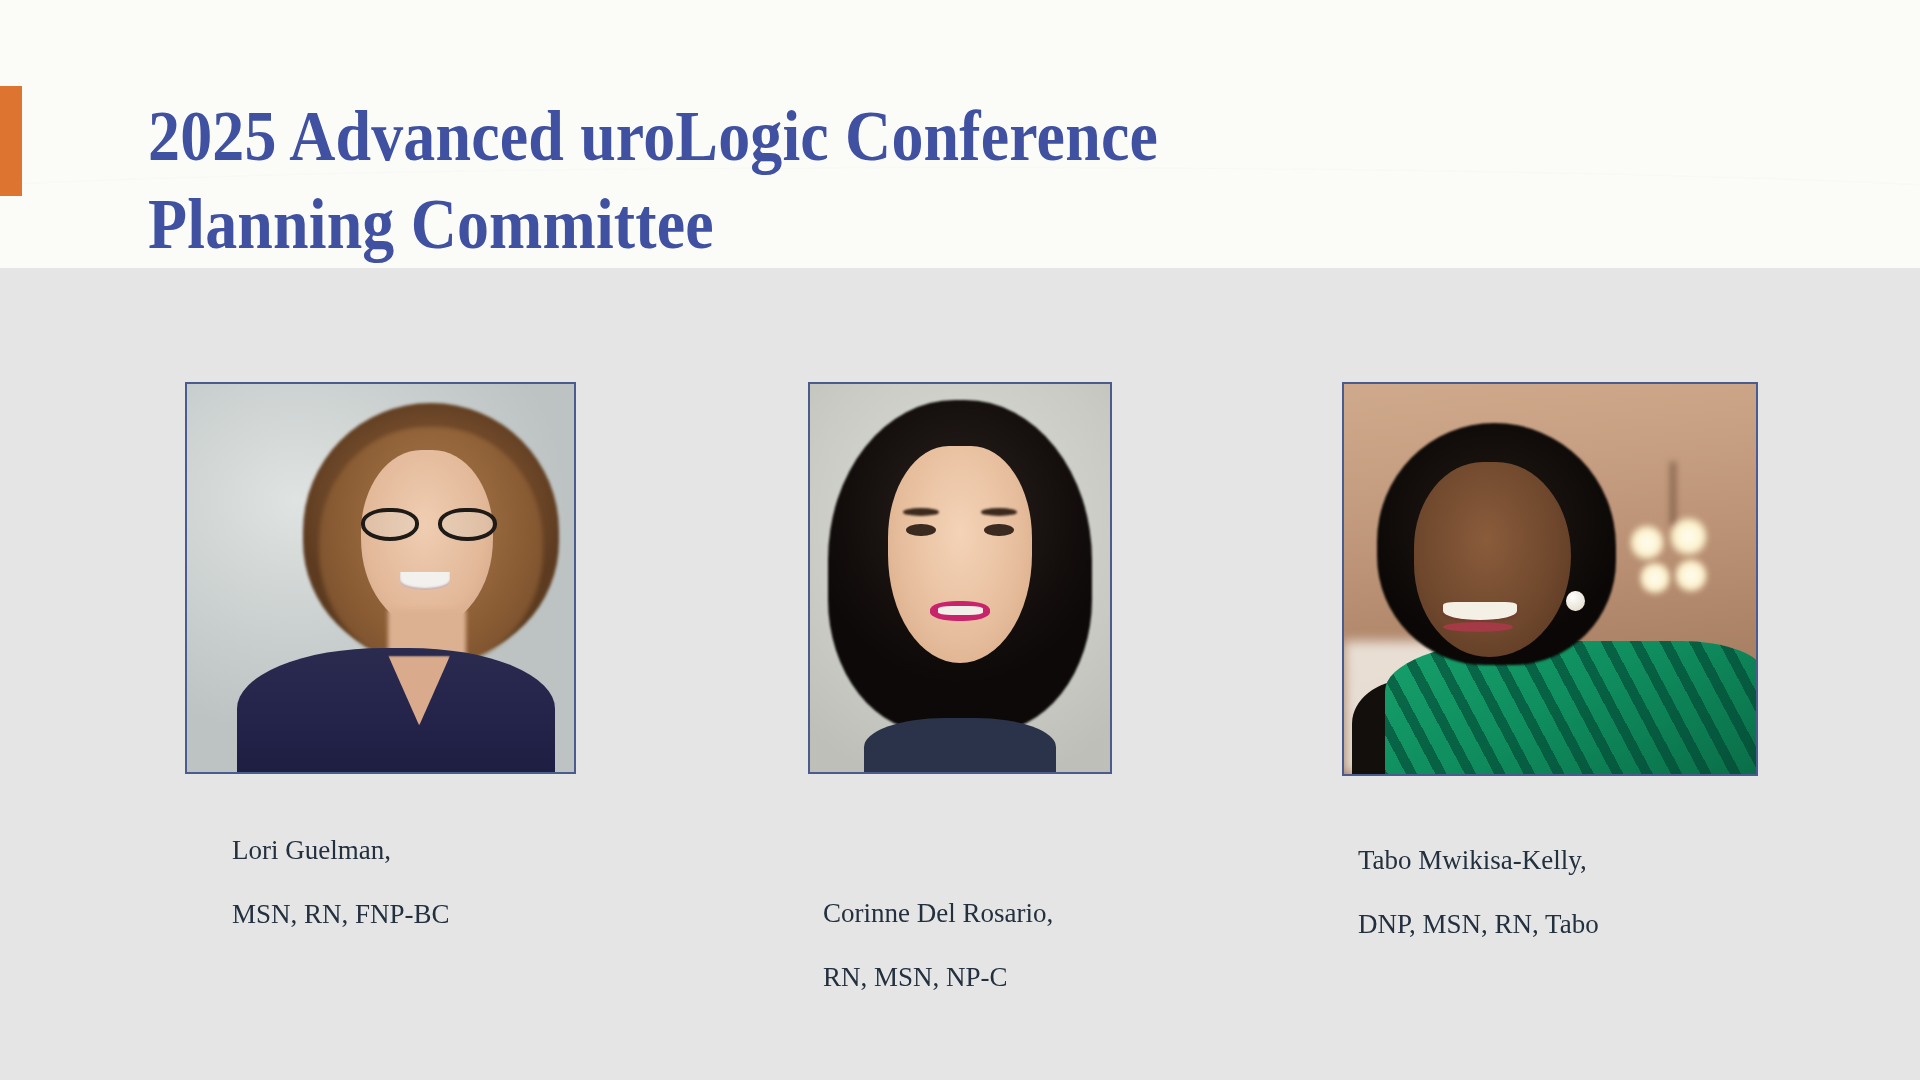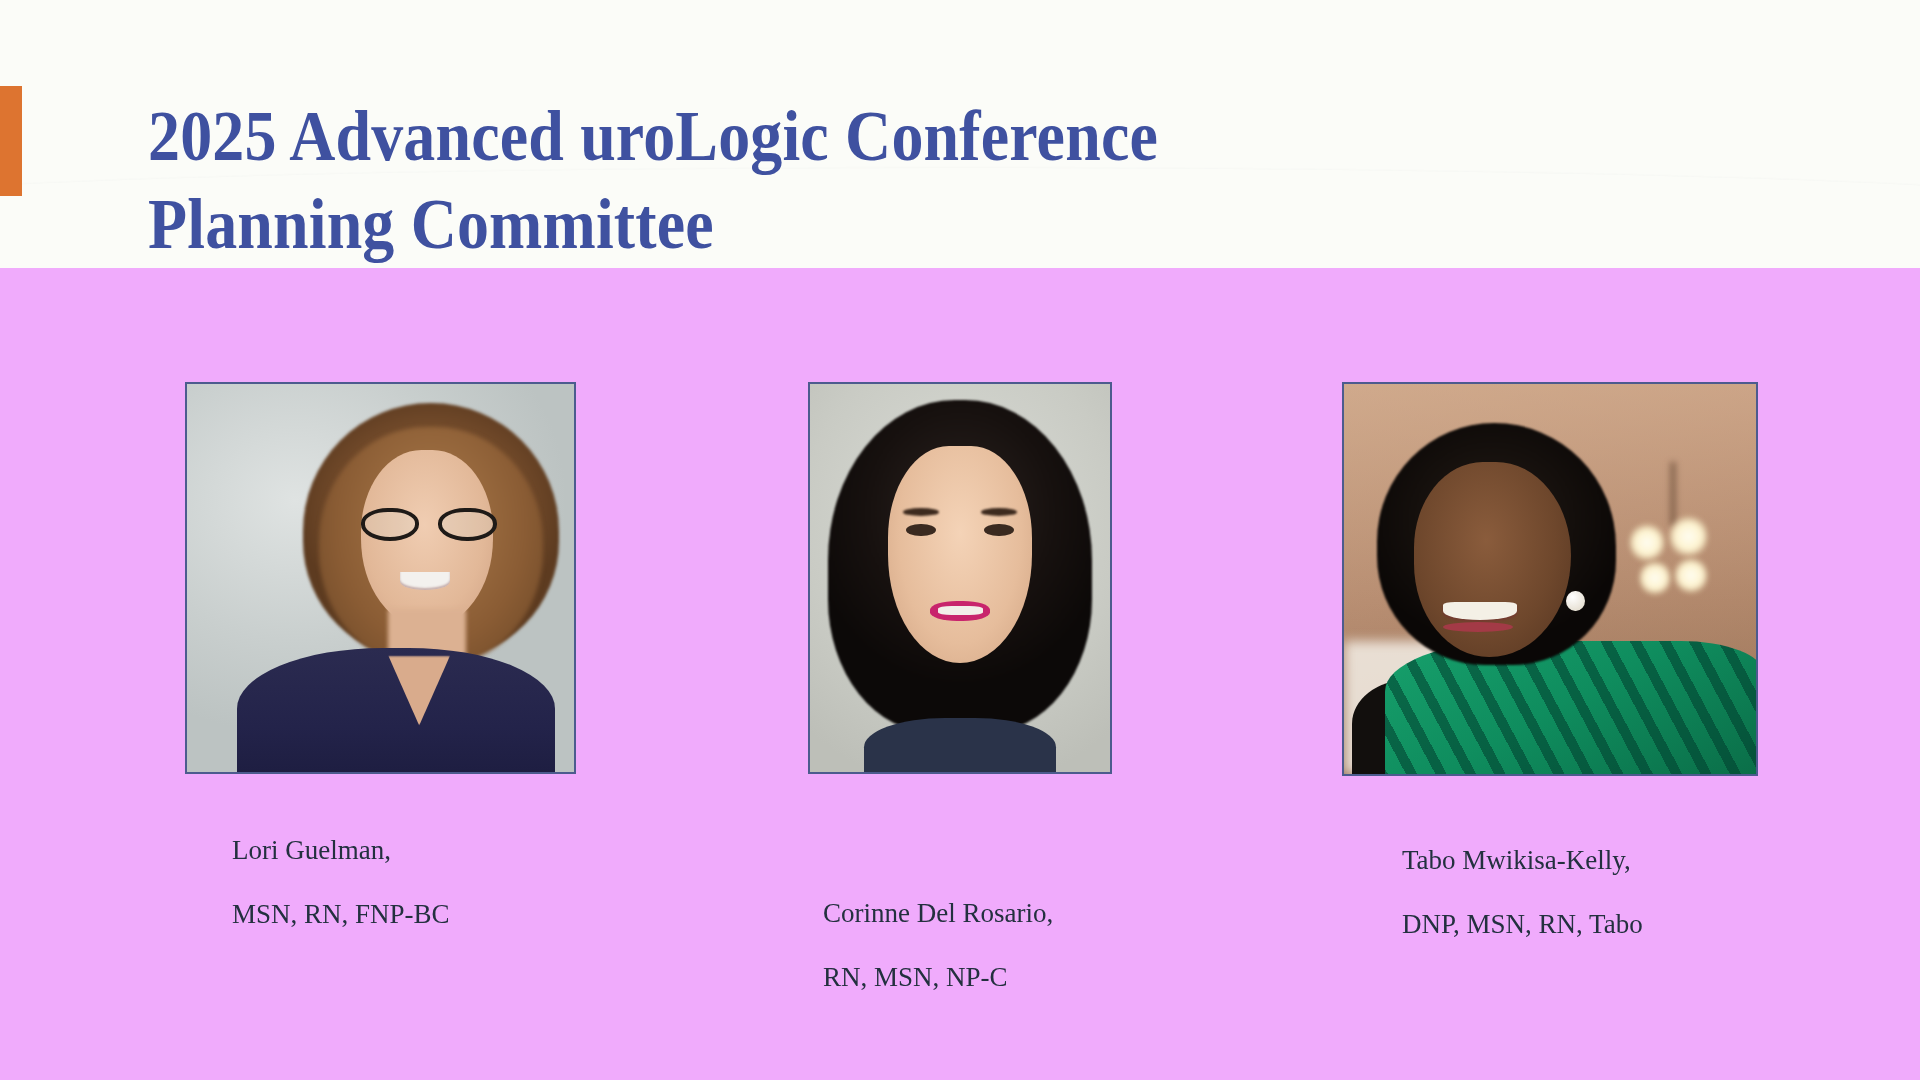--- a/index.html
+++ b/index.html
@@ -12,21 +12,21 @@
     overflow: hidden;
     background: #f9faf7;
     font-family: "Liberation Serif", "DejaVu Serif", serif;
     position: relative;
   }
 
   
   .slide {
     position: absolute;
     inset: 0;
-    background: #f0abfc;
+    background: #e5e5e5;
     overflow: hidden;
   }
 
   
   .header-band {
     position: absolute;
     left: 0;
     top: 0;
     width: 1920px;
     height: 268px;
@@ -468,21 +468,21 @@
           </div>
           <div class="shoulder-dark"></div>
           <div class="body"></div>
           <div class="hair"></div>
           <div class="face"></div>
           <div class="smile"></div>
           <div class="lip"></div>
           <div class="earring"></div>
         </div>
       </div>
-      <div class="caption" style="left:1402px; top:812px; width:430px;">
+      <div class="caption" style="left:1358px; top:812px; width:430px;">
         <span>Tabo Mwikisa-Kelly,</span><br>
         <span>DNP, MSN, RN, Tabo</span>
         <span class="role"></span>
       </div>
     </div>
 
   </div>
 </div>
 
 </body></html>

